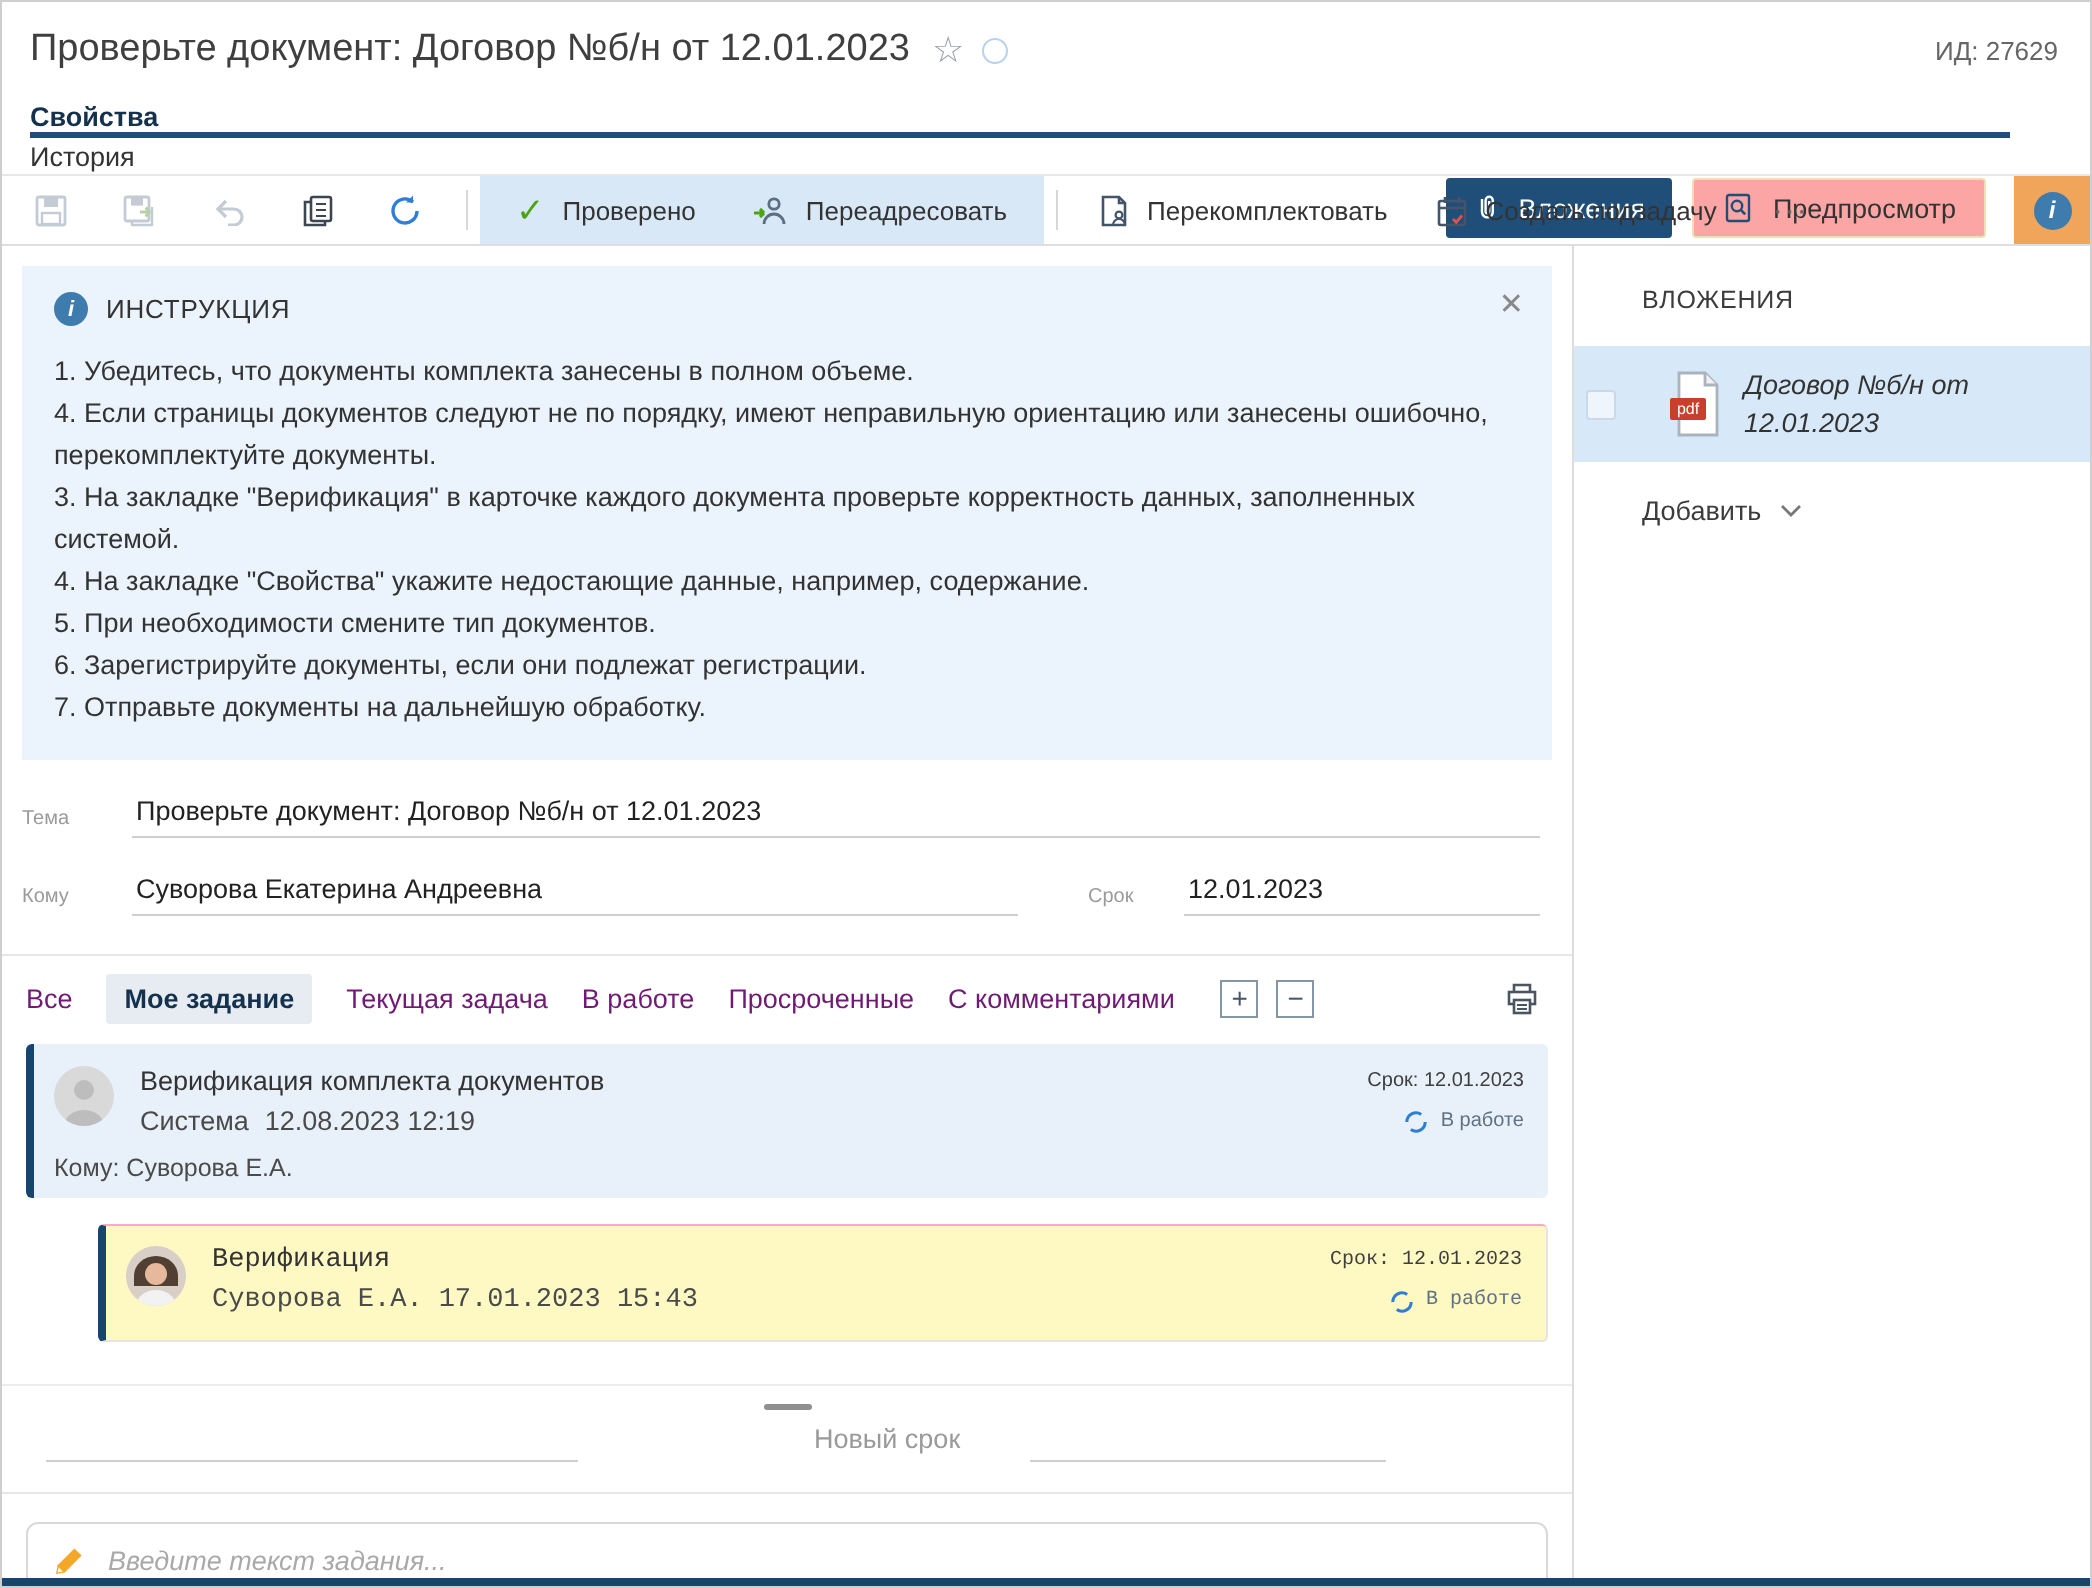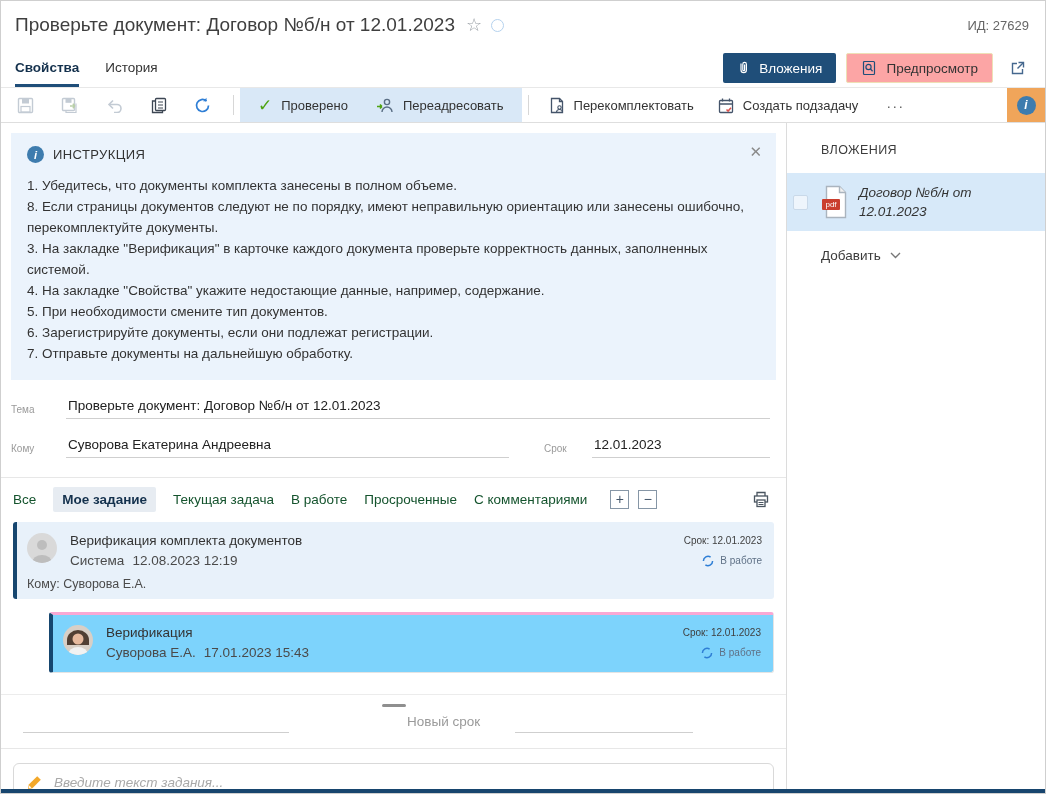--- a/index.html
+++ b/index.html
@@ -9,21 +9,21 @@
           border:1px solid #cfcfcf; overflow:hidden; color:#333; font-size:13px; }
 
   
   .titlebar { height:48px; display:flex; align-items:center; padding:0 16px 0 14px; }
   .page-title { font-size:19px; color:#3f3f3f; white-space:nowrap; }
   .star-icon { margin-left:11px; font-size:18px; color:#9aa0a6; line-height:1; cursor:default; }
   .circle-icon { margin-left:9px; width:13px; height:13px; border:1.5px solid #b5d2ee; border-radius:50%; }
   .doc-id { margin-left:auto; color:#666; font-size:13px; }
 
   
-  .tabrow { height:38px; display:flex; align-items:stretch; padding:0 14px; }
+  .tabrow { height:38px; display:flex; align-items:stretch; padding:0 14px;flex-direction:column; }
   .tab { display:flex; align-items:center; margin-right:26px; font-size:13.5px;
          color:#333; border-bottom:3px solid transparent; padding-top:2px; }
   .tab.active { font-weight:bold; color:#14314d; border-bottom-color:#1f4e79; }
   .top-actions { margin-left:auto; display:flex; align-items:center; gap:10px; }
   .btn { height:30px; display:flex; align-items:center; gap:9px; padding:0 14px;
          font-size:13.5px; border-radius:2px; }
   .btn-attachments { background:#1f4e79; color:#fff; }
   .btn-preview { background:#fca5a5; border:1px solid #eee0b6; color:#333; }
   .btn-external { width:28px; height:28px; display:flex; align-items:center; justify-content:center; }
 
@@ -65,32 +65,32 @@
              font-family:inherit; font-size:13.5px; color:#222; padding:0 2px 4px 2px; height:22px; }
   .f-subject { flex:1; }
   .f-to { width:447px; }
   .f-due-label { width:48px; margin-left:35px; }
   .f-due { width:178px; }
 
   .hsep { height:1px; background:#e7e7e7; margin-top:19px; }
 
   
   .filters { display:flex; align-items:center; padding:0 16px 0 12px; height:42px; gap:17px; font-size:13.5px; }
-  .chip { color:#14532d; white-space:nowrap; }
+  .chip { color:#701a75; white-space:nowrap; }
   .chip.active { background:#e7ecf2; font-weight:bold; color:#14314d; padding:5px 9px; border-radius:2px; }
   .pm-btn { width:19px; height:19px; border:1px solid #8696a6; color:#44566a; background:#fff;
             display:flex; align-items:center; justify-content:center; font-size:14px; line-height:1; }
   .pm-wrap { display:flex; gap:9px; margin-left:6px; }
   .printer-btn { margin-left:auto; display:flex; align-items:center; }
 
   
   .card { border-radius:3px; border-left:4px solid #16466f; }
   .card1 { margin:2px 12px 0 12px; background:#e8f1fa; padding:9px 12px 8px 10px; }
-  .card2 { margin:13px 12px 0 48px; background:#7dd3fc; border-top:3px solid #f9a8d4;
-           border-right:1px solid #e4e4e4; border-bottom:1px solid #e4e4e4; padding:8px 12px 9px 10px; }
+  .card2 { margin:13px 12px 0 48px; background:#fef9c3; border-top:1px solid #f9a8d4;
+           border-right:1px solid #e4e4e4; border-bottom:1px solid #e4e4e4; padding:8px 12px 9px 10px;font-family:Liberation Mono, monospace; }
   .card-main { display:flex; }
   .avatar { width:30px; height:30px; border-radius:50%; overflow:hidden; flex:none; margin:2px 13px 0 0; }
   .card-texts { line-height:20px; font-size:13.5px; color:#333; }
   .card-meta { color:#4a4a4a; }
   .card-meta .dt { margin-left:8px; }
   .card-right { margin-left:auto; text-align:right; line-height:20px; font-size:10px; }
   .card-due { color:#3f3f3f; }
   .card-status { color:#5f7186; display:flex; align-items:center; gap:6px; justify-content:flex-end; }
   .card-addressee { margin-top:6px; font-size:12.5px; color:#4a4a4a; }
 
@@ -109,21 +109,21 @@
               position:relative; }
   .pencil-icon { position:absolute; left:13px; top:11px; }
   .composer textarea { width:100%; height:100%; border:none; outline:none; resize:none; background:transparent;
               padding:11px 12px 10px 40px; font-family:inherit; font-size:13.5px; font-style:italic; color:#333; }
   .composer textarea::placeholder { color:#a9a9a9; font-style:italic; }
 
   
   .att-title { margin:4px 0 16px 34px; font-size:12.5px; color:#3c3c3c; letter-spacing:.4px; }
   .att-row { background:#d7e9f9; display:flex; align-items:center; padding:10px 8px 10px 6px; gap:9px; }
   .att-cb { width:15px; height:15px; background:#eef5fc; border:1px solid #c9d9e9; border-radius:2px; flex:none; }
-  .pdf-wrap { position:relative; width:30px; height:34px; flex:none; margin-left:3px;text-decoration:underline; }
+  .pdf-wrap { position:relative; width:30px; height:34px; flex:none; margin-left:16px;text-decoration:underline; }
   .att-name { font-style:italic; font-size:13.5px; color:#333; width:160px; line-height:19px; }
   .add-row { margin:17px 0 0 34px; display:flex; align-items:center; gap:9px; font-size:13.5px; color:#3c3c3c; }
 
   .bottombar { position:absolute; left:0; right:0; bottom:0; height:4px; background:#17456e; }
 
   svg { display:block; }
 </style>
 </head>
 <body>
 
@@ -258,21 +258,21 @@
 
     <div class="left-pane">
 
       <div class="instruction">
         <div class="instr-head">
           <span class="instr-info">i</span>
           <span class="instr-title">ИНСТРУКЦИЯ</span>
         </div>
         <span class="instr-close">✕</span>
         <div class="instr-line">1. Убедитесь, что документы комплекта занесены в полном объеме.</div>
-        <div class="instr-line">8. Если страницы документов следуют не по порядку, имеют неправильную ориентацию или занесены ошибочно, перекомплектуйте документы.</div>
+        <div class="instr-line">4. Если страницы документов следуют не по порядку, имеют неправильную ориентацию или занесены ошибочно, перекомплектуйте документы.</div>
         <div class="instr-line">3. На закладке "Верификация" в карточке каждого документа проверьте корректность данных, заполненных системой.</div>
         <div class="instr-line">4. На закладке "Свойства" укажите недостающие данные, например, содержание.</div>
         <div class="instr-line">5. При необходимости смените тип документов.</div>
         <div class="instr-line">6. Зарегистрируйте документы, если они подлежат регистрации.</div>
         <div class="instr-line">7. Отправьте документы на дальнейшую обработку.</div>
       </div>
 
       <div class="field-row">
         <span class="f-label">Тема</span>
         <input class="f-input f-subject" value="Проверьте документ: Договор №б/н от 12.01.2023" style="">

